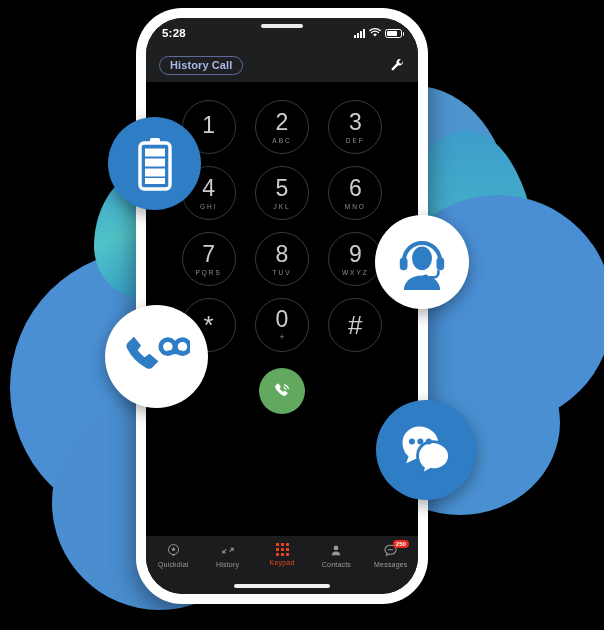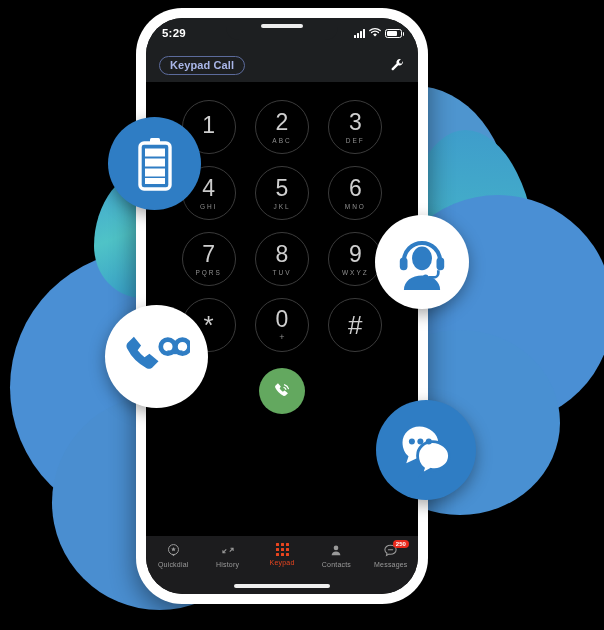--- a/index.html
+++ b/index.html
@@ -162,21 +162,21 @@
   <div class="blob" id="blob-teal"></div>
   <div class="blob" id="blob-right-top"></div>
   <div class="blob" id="blob-right-teal"></div>
   <div class="blob" id="blob-right-big"></div>
   <div class="blob" id="blob-right-low"></div>
 
   <div id="phone">
     <div id="screen">
 
       <div id="statusbar">
-        <div id="clock">5:29</div>
+        <div id="clock">5:28</div>
         <div id="notch">
           <div id="speaker"></div>
         </div>
         <div id="status-right">
           <span class="bars">
               <i></i>
               <i></i>
               <i></i>
               <i></i>
             </span>
@@ -185,21 +185,21 @@
             <path d="M2.5 4.6a5.4 5.4 0 0 1 7 0" stroke="#fff" stroke-width="1.3" fill="none" stroke-linecap="round"></path>
             <path d="M.8 2.6a8 8 0 0 1 10.4 0" stroke="#fff" stroke-width="1.3" fill="none" stroke-linecap="round"></path>
           </svg>
           <span class="batt">
               <span></span>
             </span>
         </div>
       </div>
 
       <div id="appbar">
-        <div id="brand-pill">Keypad Call</div>
+        <div id="brand-pill">History Call</div>
         <svg id="wrench" width="15" height="15" viewBox="0 0 24 24">
           <path d="M20.3 4.6a5.5 5.5 0 0 1-7 7L6.1 18.8a2 2 0 1 1-2.8-2.8l7.2-7.2a5.5 5.5 0 0 1 7-7L14.3 5.1l.8 3.3 3.3.8 1.9-4.6z" fill="#fff"></path>
         </svg>
       </div>
 
       <div id="keypad">
         <div class="key">
           <span class="num">1</span>
           <span class="sub"></span>
         </div>

